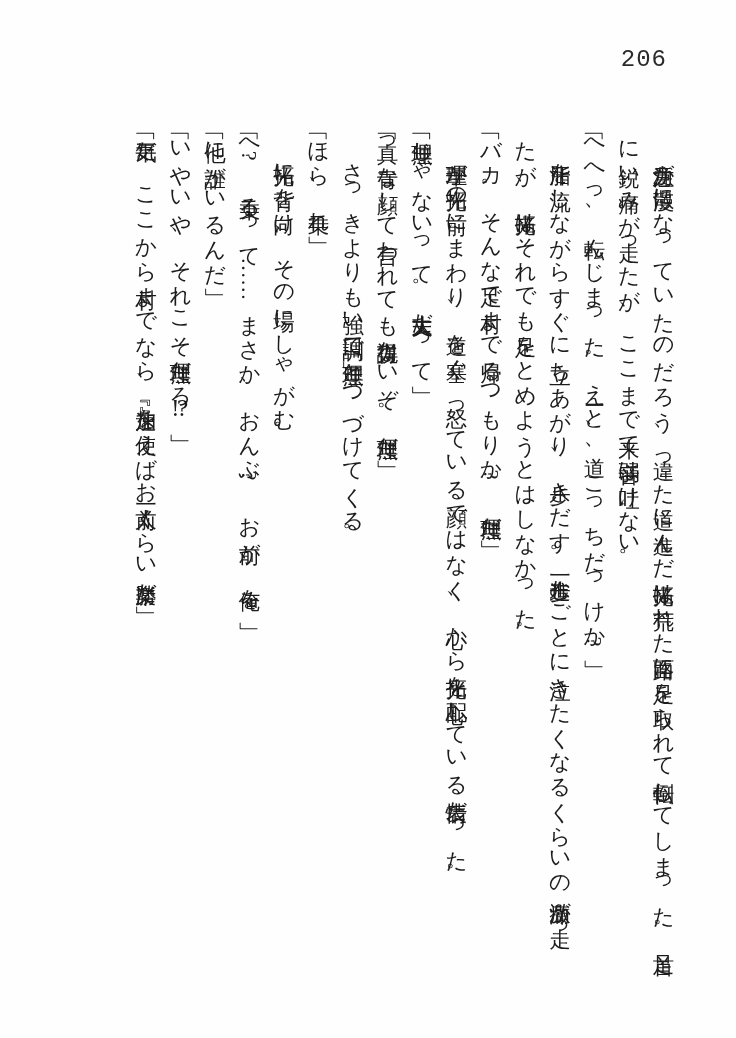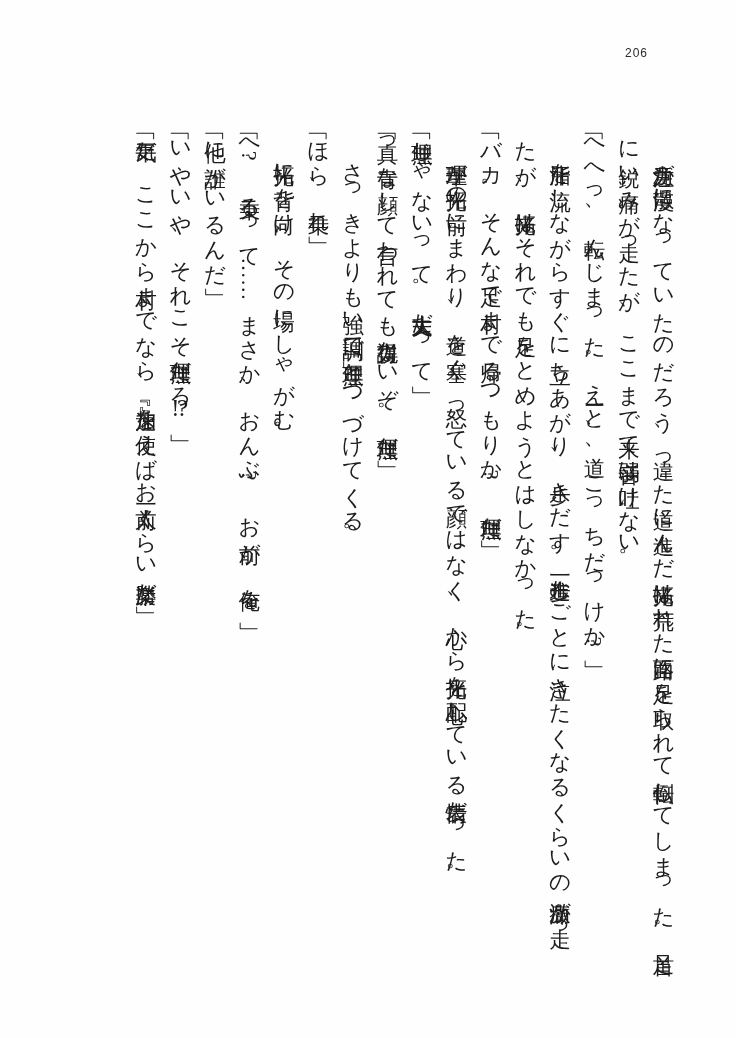--- a/index.html
+++ b/index.html
@@ -14,23 +14,23 @@
     overflow: hidden;
   }
   .page {
     position: absolute;
     inset: 0;
     background: #fefefe;
   }
   .page-number {
     position: absolute;
     top: 46px;
-    right: 88px;
-    font-family: Liberation Sans, sans-serif;
-    font-size: 12px;
+    right: 69px;
+    font-family: Liberation Mono, monospace;
+    font-size: 24px;
     letter-spacing: 1px;
     color: #2b2b2b;
   }
   .text-block {
     position: absolute;
     top: 126px;
     right: 56px;
     height: 832px;
     writing-mode: vertical-rl;
     -webkit-writing-mode: vertical-rl;

